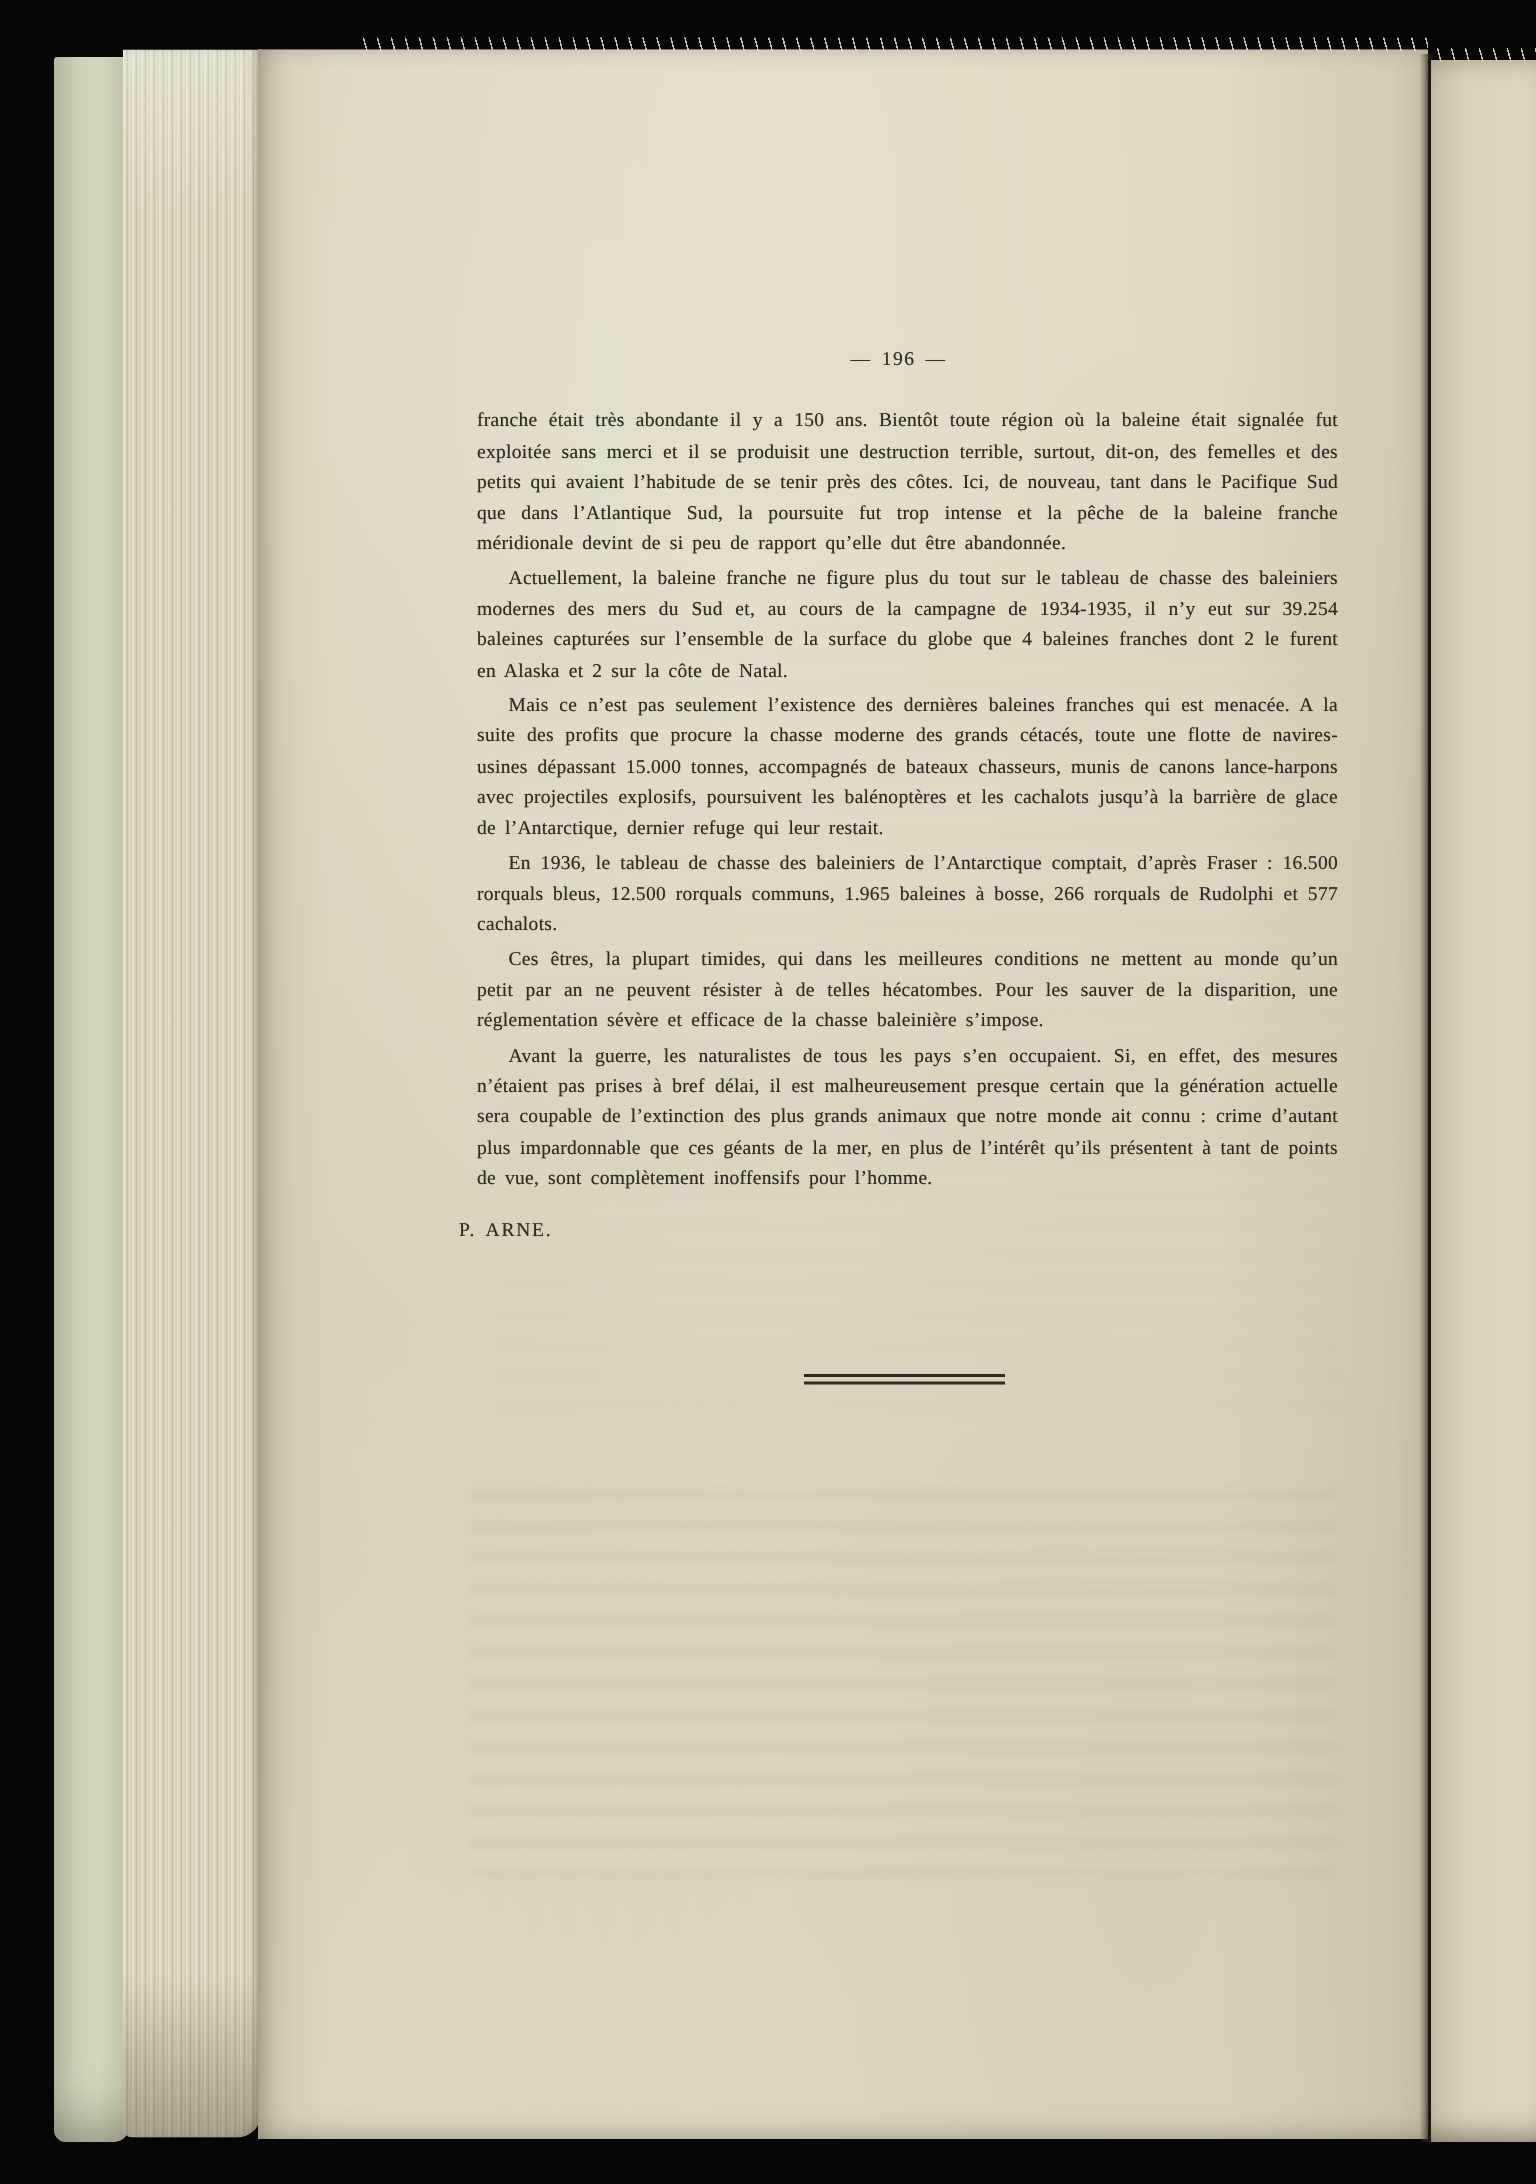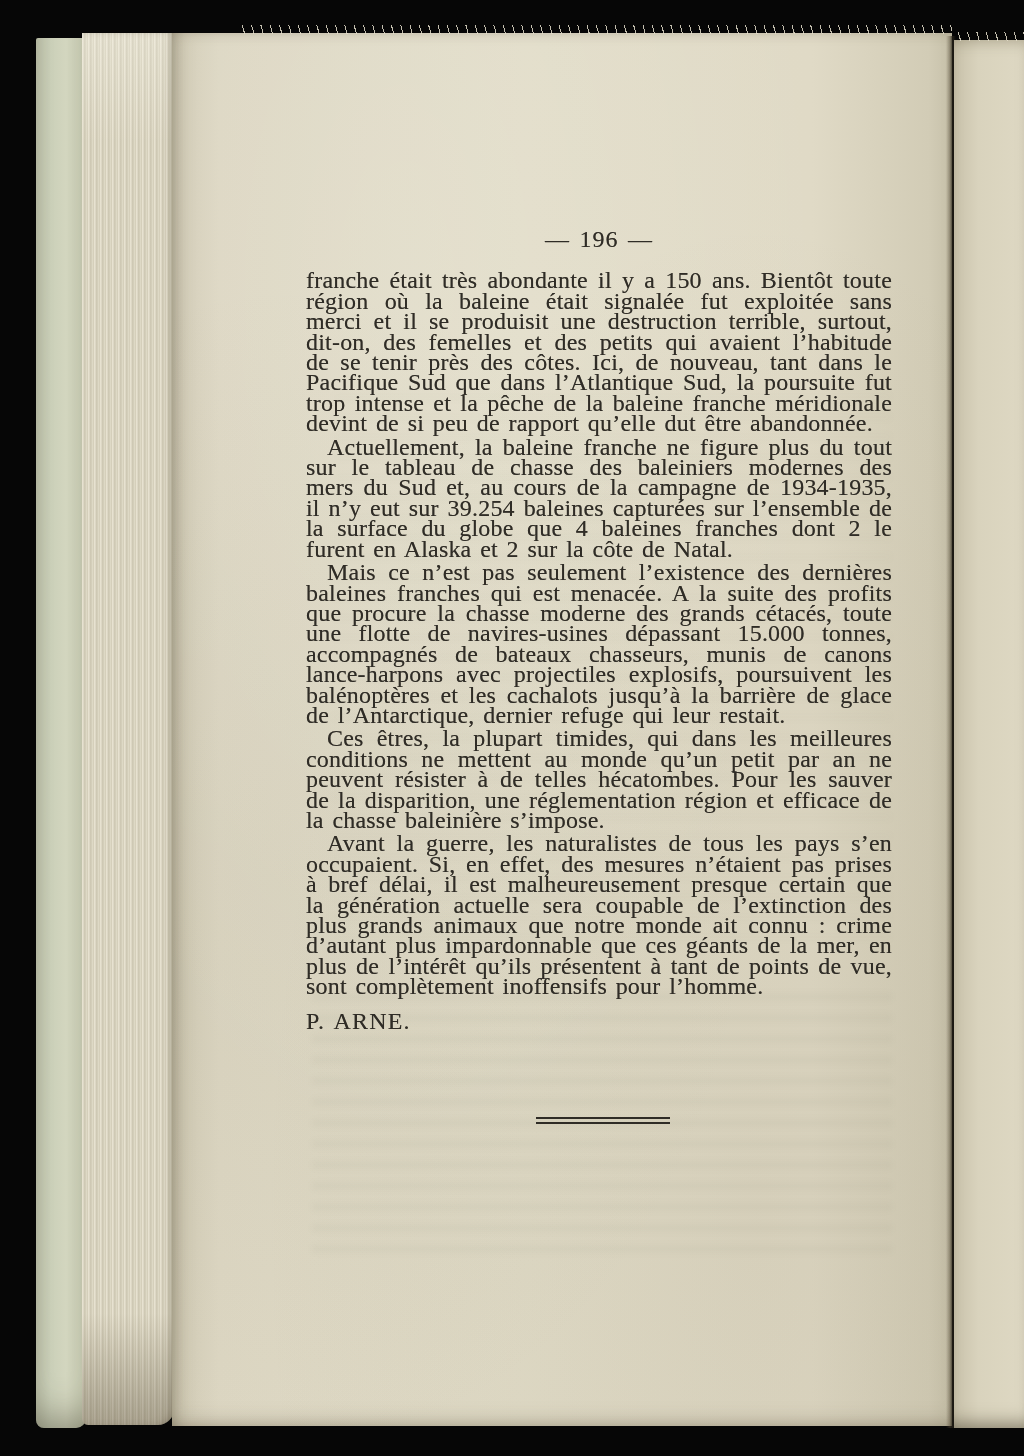--- a/index.html
+++ b/index.html
@@ -74,33 +74,33 @@
     position: absolute; left: 954px; top: 40px; width: 70px; height: 1388px;
     background: linear-gradient(90deg, #c9c2ab 0%, #d9d3bd 35%, #ded8c3 100%);
     box-shadow: inset 0 12px 14px -10px rgba(110,100,75,.4),
                 inset 0 -16px 18px -12px rgba(60,52,35,.55);
   }
 
   
   .content {
     position: absolute; left: 134px; top: 196px; width: 586px;
     color: #2f2c26;
-    font-size: 24px;
+    font-size: 13px;
     line-height: 20.4px;
     letter-spacing: .2px;
     word-spacing: 2.5px;
     text-shadow: 0 0 .5px rgba(47,44,38,.55);
   }
   .pagenum {
     text-align: center;
     margin: 0 0 21px 0;
     letter-spacing: 1px;
   }
   .content p {
-    margin: 0 0 3px 0;
+    margin: 0 0 3px 12px;
     text-align: justify;
   }
   .content p.indent { text-indent: 21px; }
   .sig {
     padding-right: 18px;
     margin-top: 14px;
     letter-spacing: 1.2px;
   }
   .divider {
     width: 134px;
@@ -125,22 +125,23 @@
 
     <div class="content">
       <div class="pagenum">— 196 —</div>
 
       <p>franche était très abondante il y a 150 ans. Bientôt toute région où la baleine était signalée fut exploitée sans merci et il se produisit une destruction terrible, surtout, dit-on, des femelles et des petits qui avaient l’habitude de se tenir près des côtes. Ici, de nouveau, tant dans le Pacifique Sud que dans l’Atlantique Sud, la poursuite fut trop intense et la pêche de la baleine franche méridionale devint de si peu de rapport qu’elle dut être abandonnée.</p>
 
       <p class="indent">Actuellement, la baleine franche ne figure plus du tout sur le tableau de chasse des baleiniers modernes des mers du Sud et, au cours de la campagne de 1934-1935, il n’y eut sur 39.254 baleines capturées sur l’ensemble de la surface du globe que 4 baleines franches dont 2 le furent en Alaska et 2 sur la côte de Natal.</p>
 
       <p class="indent">Mais ce n’est pas seulement l’existence des dernières baleines franches qui est menacée. A la suite des profits que procure la chasse moderne des grands cétacés, toute une flotte de navires-usines dépassant 15.000 tonnes, accompagnés de bateaux chasseurs, munis de canons lance-harpons avec projectiles explosifs, poursuivent les balénoptères et les cachalots jusqu’à la barrière de glace de l’Antarctique, dernier refuge qui leur restait.</p>
 
+      <p class="indent">En 1936, le tableau de chasse des baleiniers de l’Antarctique comptait, d’après Fraser : 16.500 rorquals bleus, 12.500 rorquals communs, 1.965 baleines à bosse, 266 rorquals de Rudolphi et 577 cachalots.</p>
 
-      <p class="indent">Ces êtres, la plupart timides, qui dans les meilleures conditions ne mettent au monde qu’un petit par an ne peuvent résister à de telles hécatombes. Pour les sauver de la disparition, une réglementation région et efficace de la chasse baleinière s’impose.</p>
+      <p class="indent">Ces êtres, la plupart timides, qui dans les meilleures conditions ne mettent au monde qu’un petit par an ne peuvent résister à de telles hécatombes. Pour les sauver de la disparition, une réglementation sévère et efficace de la chasse baleinière s’impose.</p>
 
       <p class="indent">Avant la guerre, les naturalistes de tous les pays s’en occupaient. Si, en effet, des mesures n’étaient pas prises à bref délai, il est malheureusement presque certain que la génération actuelle sera coupable de l’extinction des plus grands animaux que notre monde ait connu : crime d’autant plus impardonnable que ces géants de la mer, en plus de l’intérêt qu’ils présentent à tant de points de vue, sont complètement inoffensifs pour l’homme.</p>
 
       <div class="sig">P. ARNE.</div>
 
       <div class="divider"></div>
     </div>
   </div>
 
   <div class="fuzz fuzz-main"></div>

